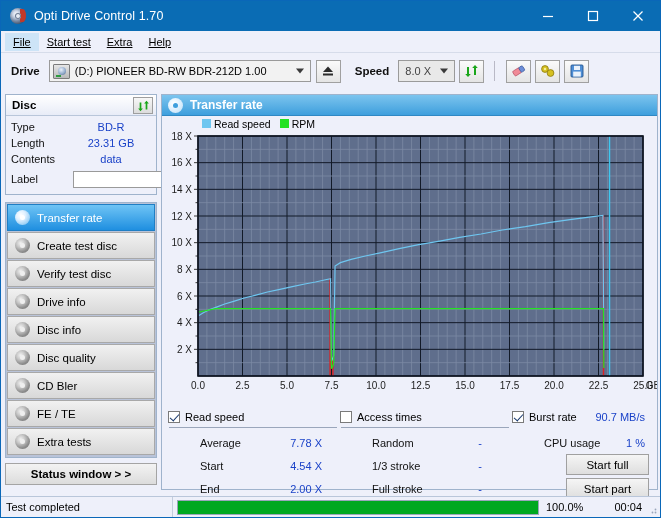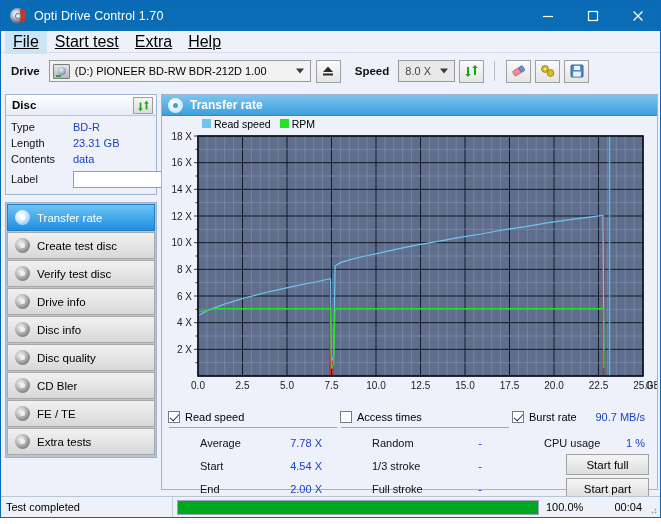--- a/index.html
+++ b/index.html
@@ -65,21 +65,21 @@
   
   #menubar {
     height: 22px;
     background: #eef0fa;
     display: flex; align-items: center;
     padding-left: 4px;
     border-bottom: 1px solid #d6dcea;
   }
   .menu-item {
     padding: 3px 8px 3px 8px;
-    font-size: 16px;
+    font-size: 11px;
     color: #000;
     cursor: default;
   }
   .menu-item.active { background: #cde4f7; }
   .menu-item u { text-decoration: underline; }
 
   
   #toolbar {
     height: 30px;
     margin-top: 3px;
@@ -184,21 +184,21 @@
     border: 1px solid #9e9e9e;
     display: flex; align-items: center; justify-content: center;
   }
   .disc-rows { padding: 3px 5px 4px 5px; }
   .drow {
     display: flex; align-items: center;
     height: 16px;
     font-size: 11px;
   }
   .drow .k { color: #111; flex: 0 0 62px; }
-  .drow .v { color: #1a42c8; flex: 1; text-align: left; padding-right: 2px; }
+  .drow .v { color: #1a42c8; flex: 1; text-align: center; padding-right: 2px; }
   #label-row { height: 22px; margin-top: 1px; }
   #label-input {
     flex: 1; height: 17px;
     background: #ffffff;
     border: 1px solid #9a9a9a;
     margin-right: 3px;
     font-size: 11px;
   }
   #label-btn {
     width: 20px; height: 18px;
@@ -534,20 +534,23 @@
       <div class="side-btn">
         <span class="side-ico"></span>
         <span>FE / TE</span>
       </div>
       <div class="side-btn">
         <span class="side-ico"></span>
         <span>Extra tests</span>
       </div>
     </div>
 
+    <div id="statusbtn-wrap">
+      <div id="status-window-btn">Status window &gt; &gt;</div>
+    </div>
   </div>
 
   <div id="rightcol">
     <div id="chart-head">
       <span class="side-ico"></span>
       <span>Transfer rate</span>
     </div>
 
     <div id="legend">
       <span class="lg">

